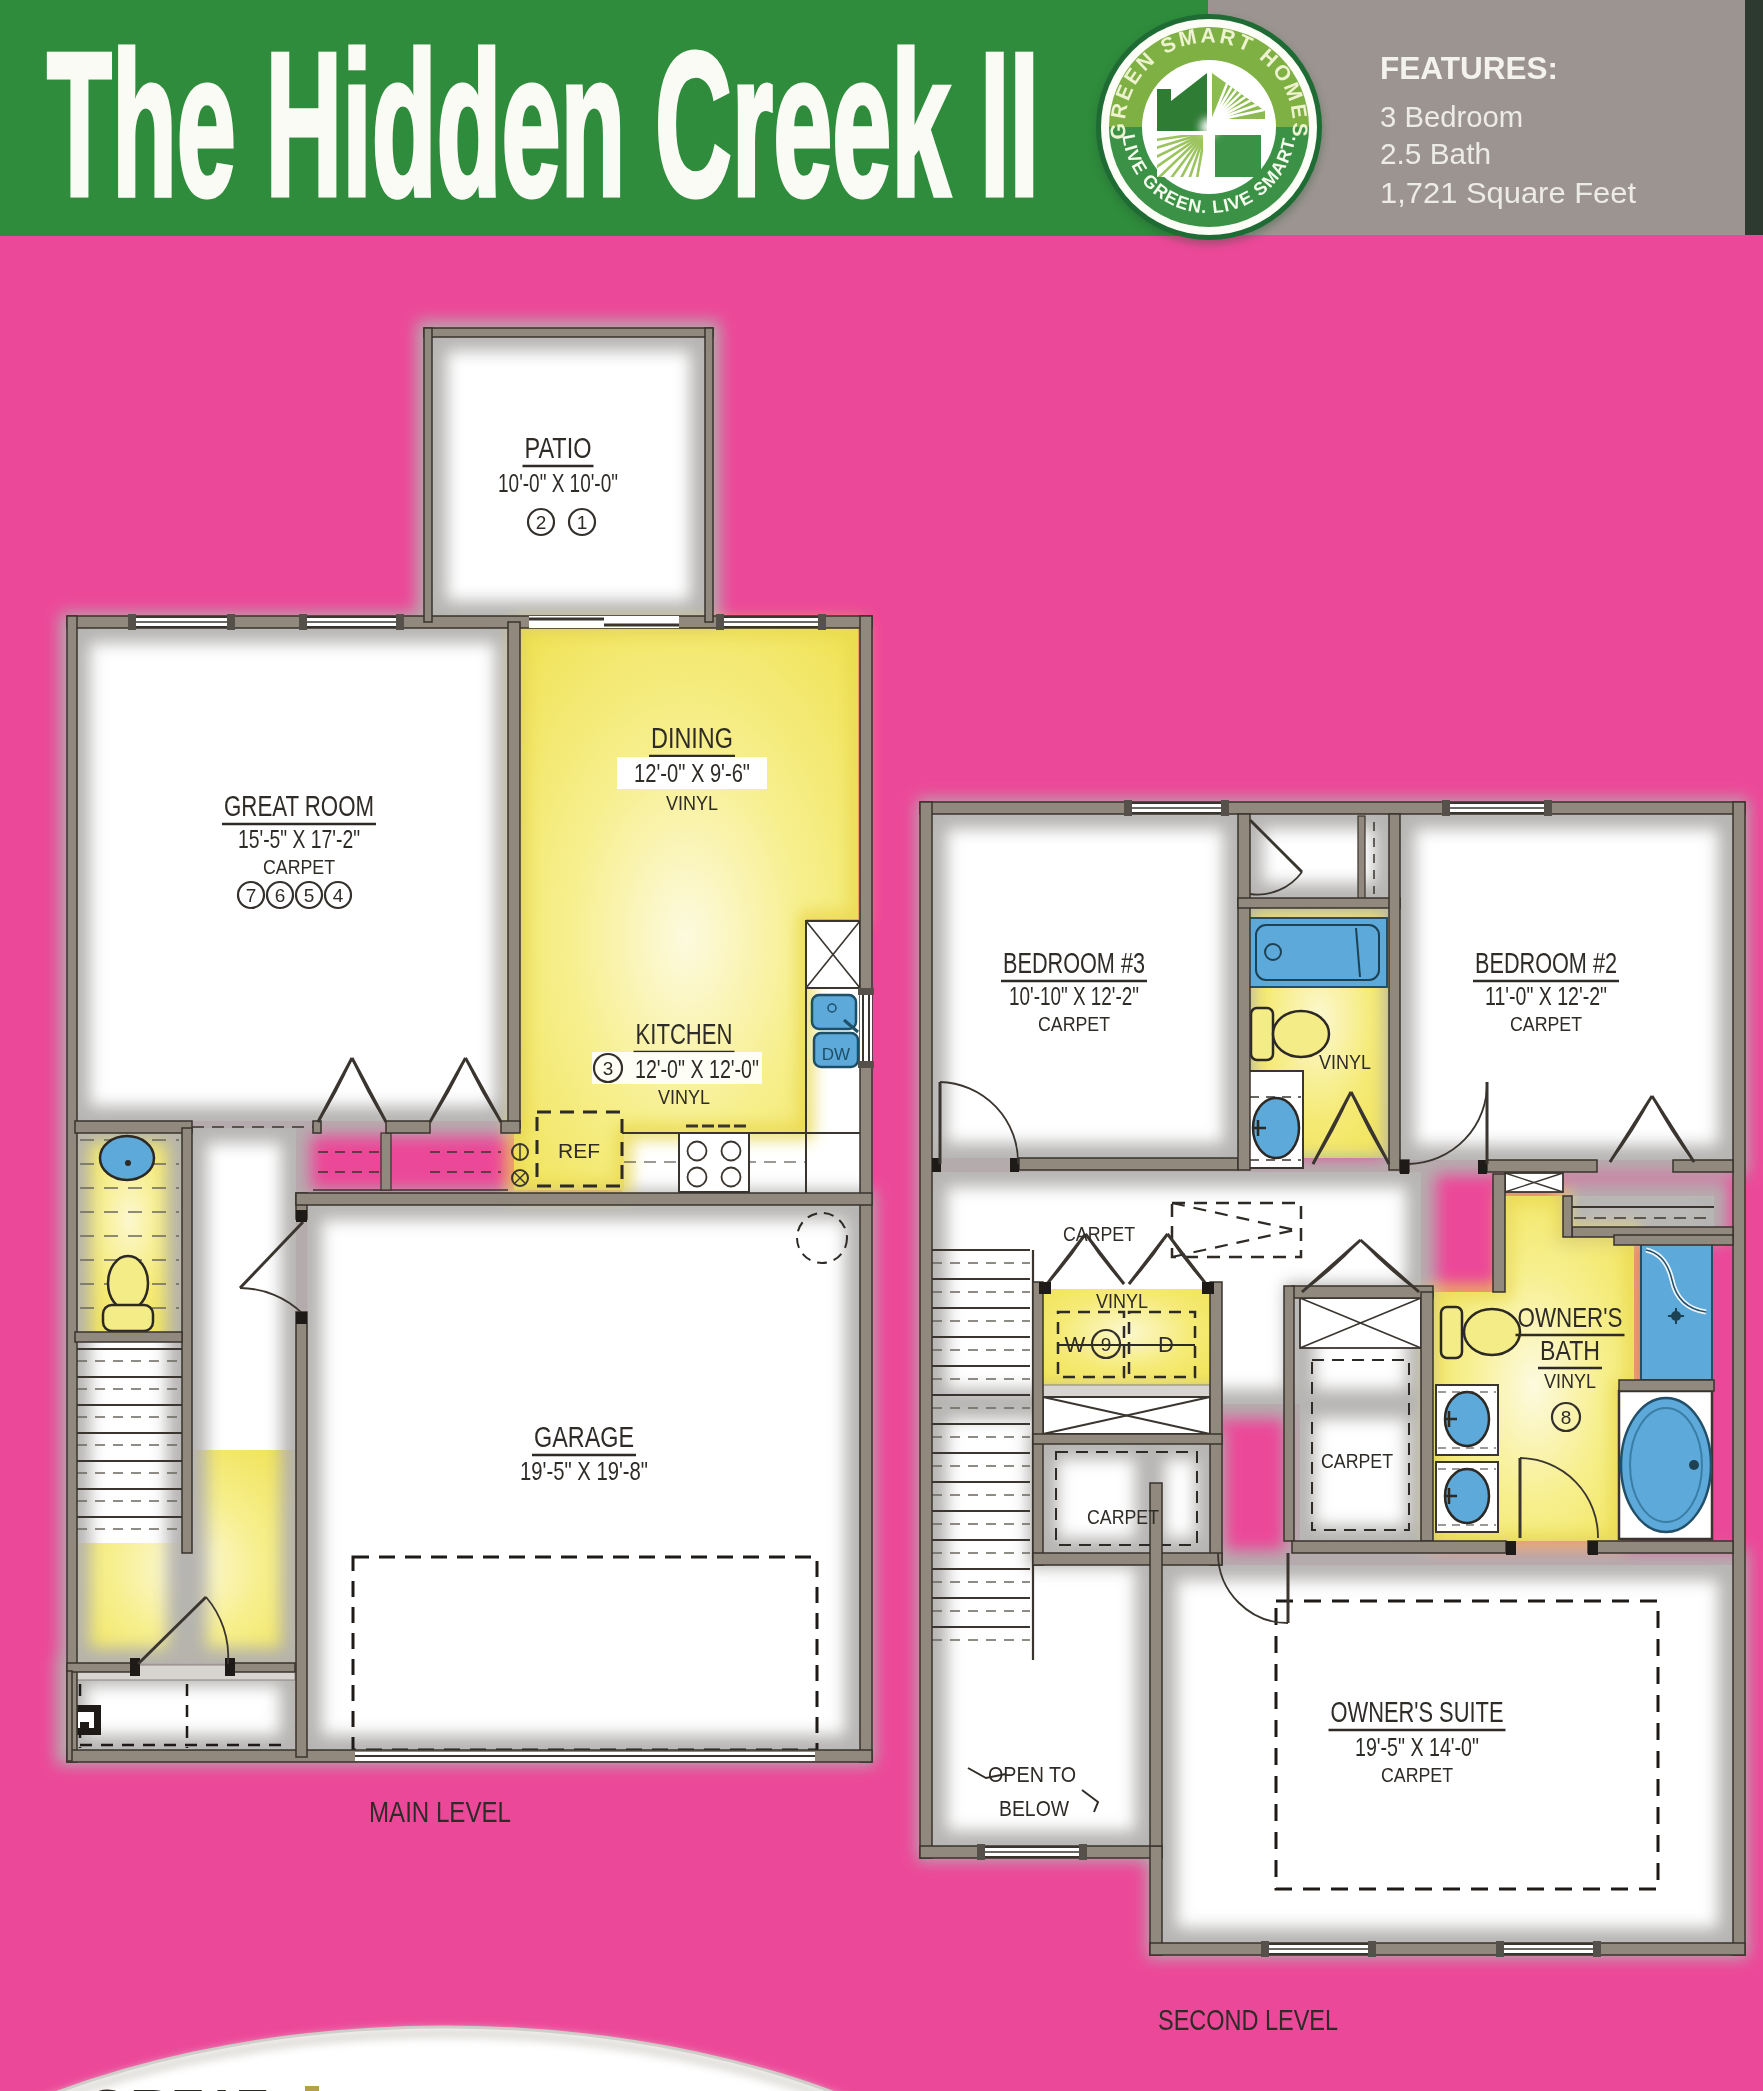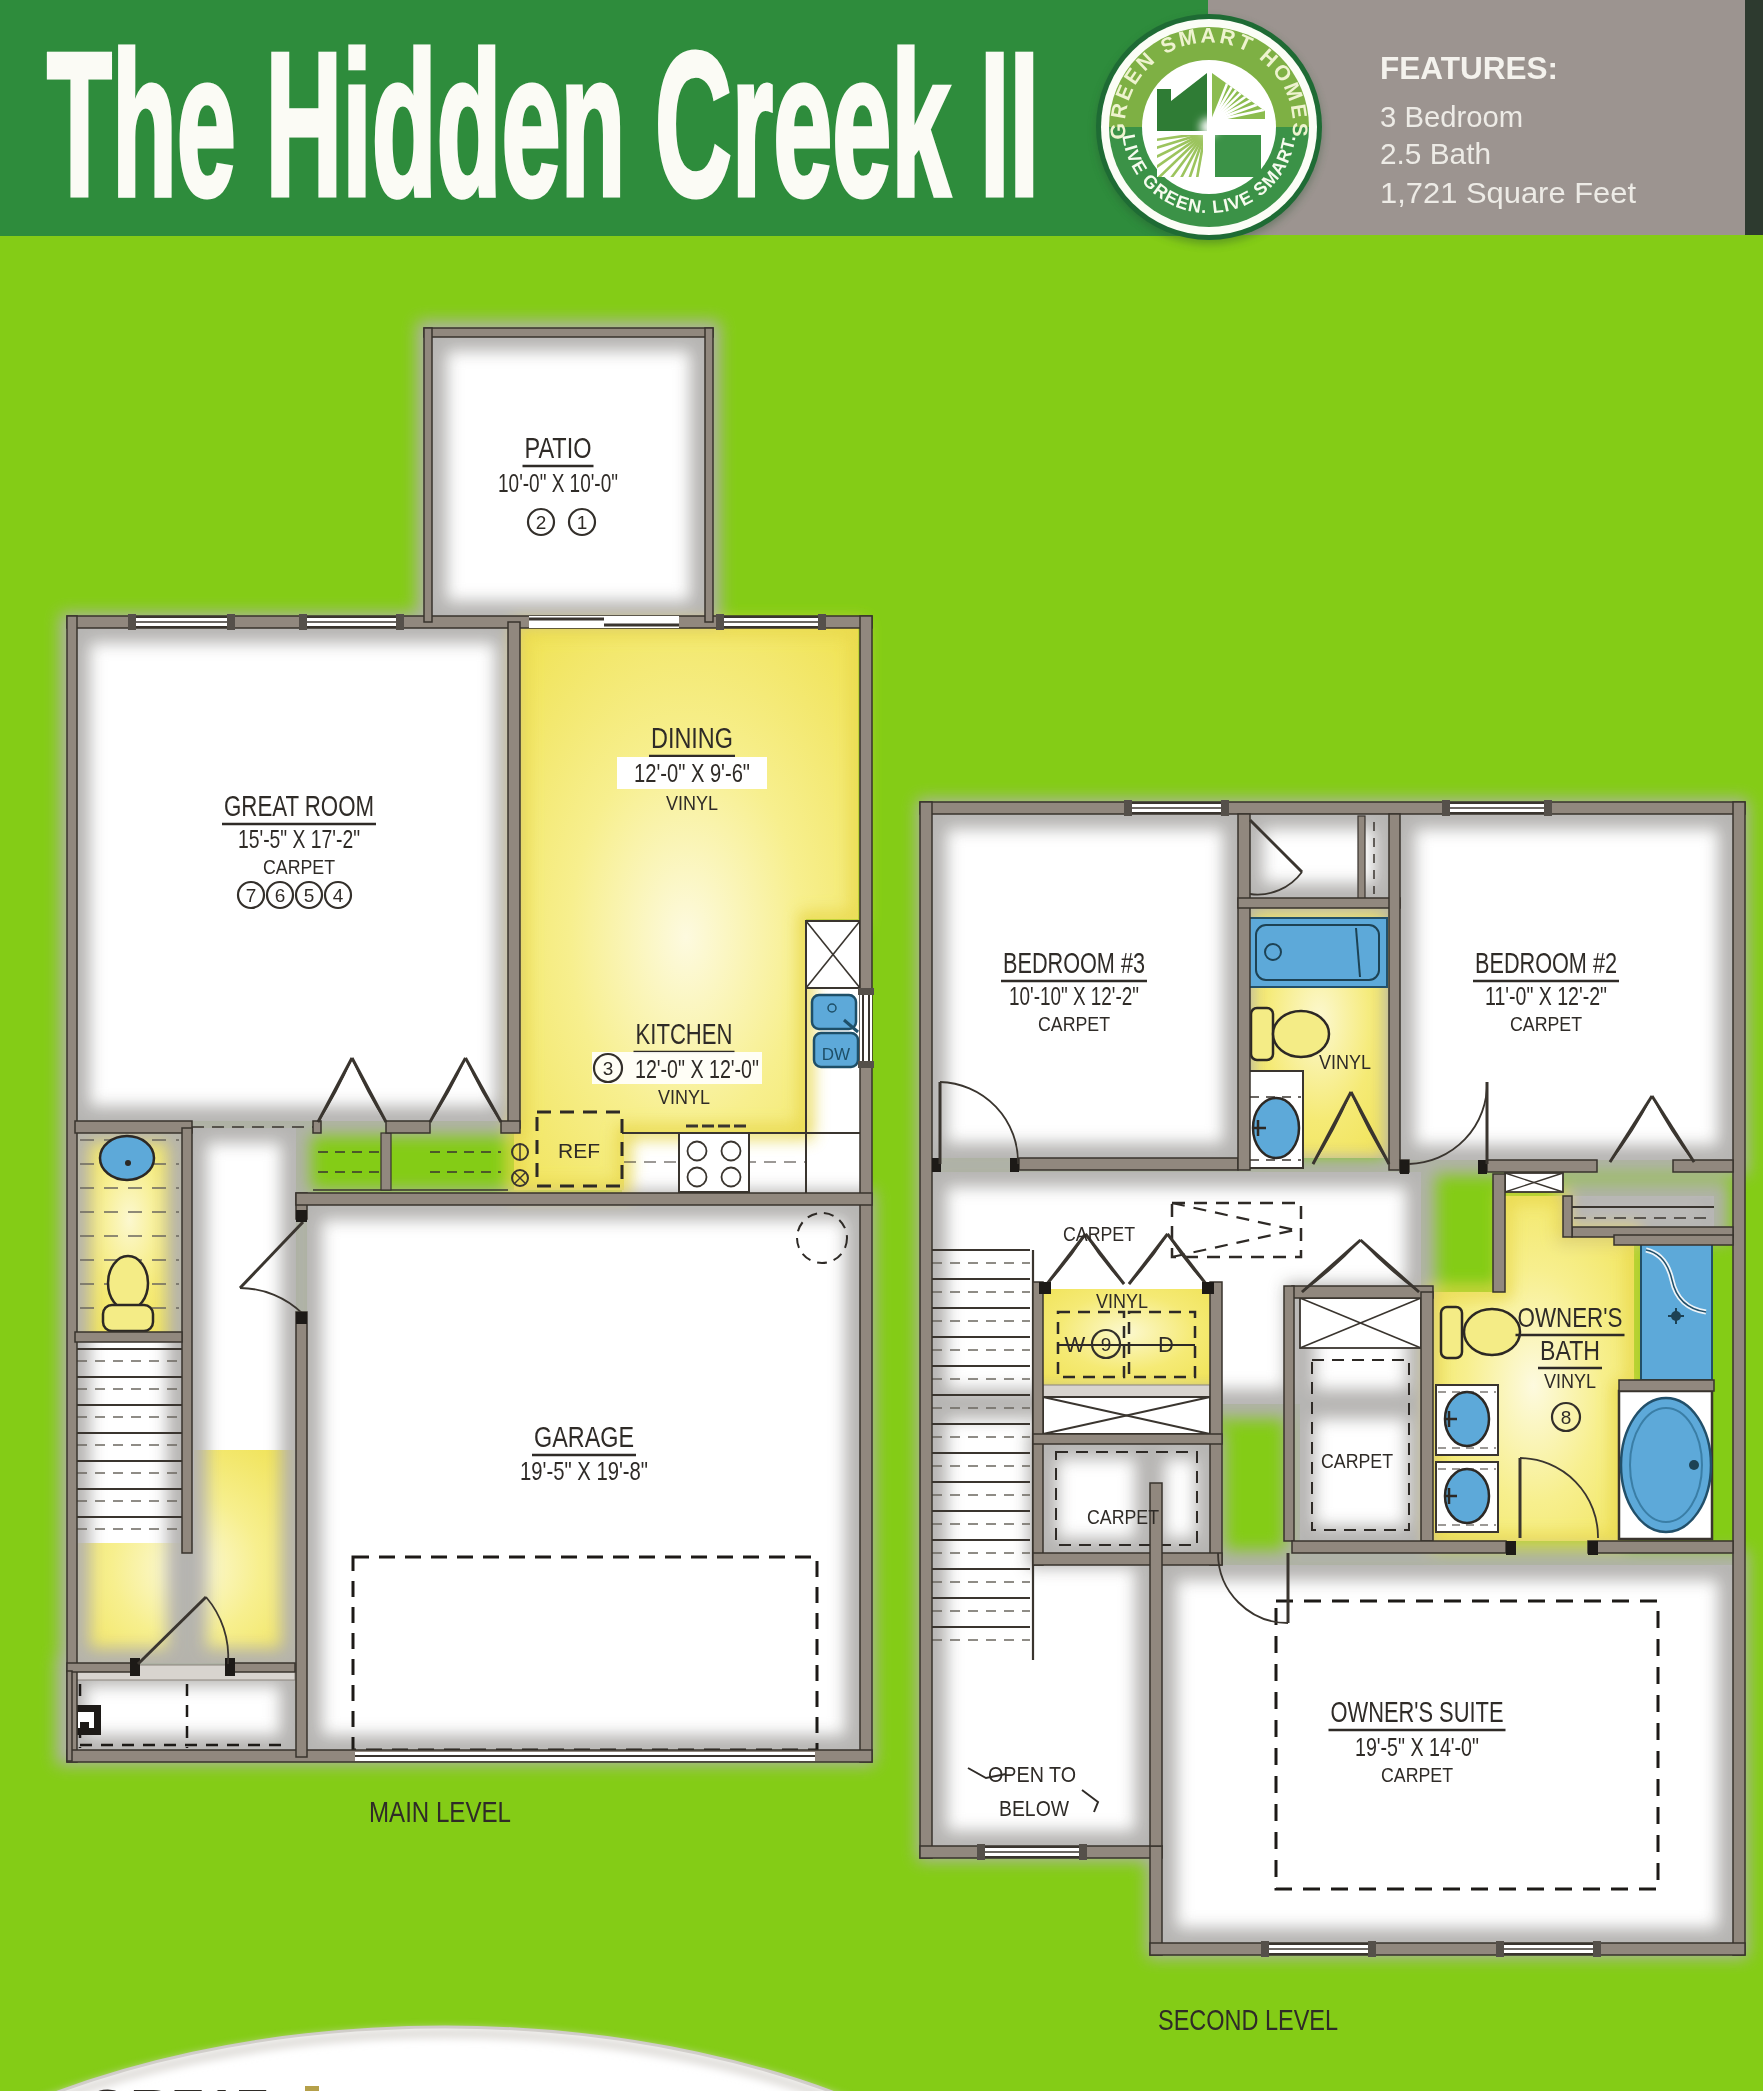--- a/index.html
+++ b/index.html
@@ -1,14 +1,14 @@
 <!DOCTYPE html>
 <html><head><meta charset="utf-8"><style>
 html,body{margin:0;padding:0;}
-#pg{position:relative;width:1763px;height:2091px;background:#84cc16;overflow:hidden;}
+#pg{position:relative;width:1763px;height:2091px;background:#ec4899;overflow:hidden;}
 svg{display:block}
 text{font-family:"Liberation Sans",sans-serif;}
 .lbl{fill:#2f2b27;}
 </style></head><body>
 <div id="pg">
 <svg width="1763" height="2091" viewBox="0 0 1763 2091" xmlns="http://www.w3.org/2000/svg">
 <defs>
 <filter id="b7" x="-40%" y="-40%" width="180%" height="180%">
           <feGaussianBlur stdDeviation="8"></feGaussianBlur>
         </filter>

